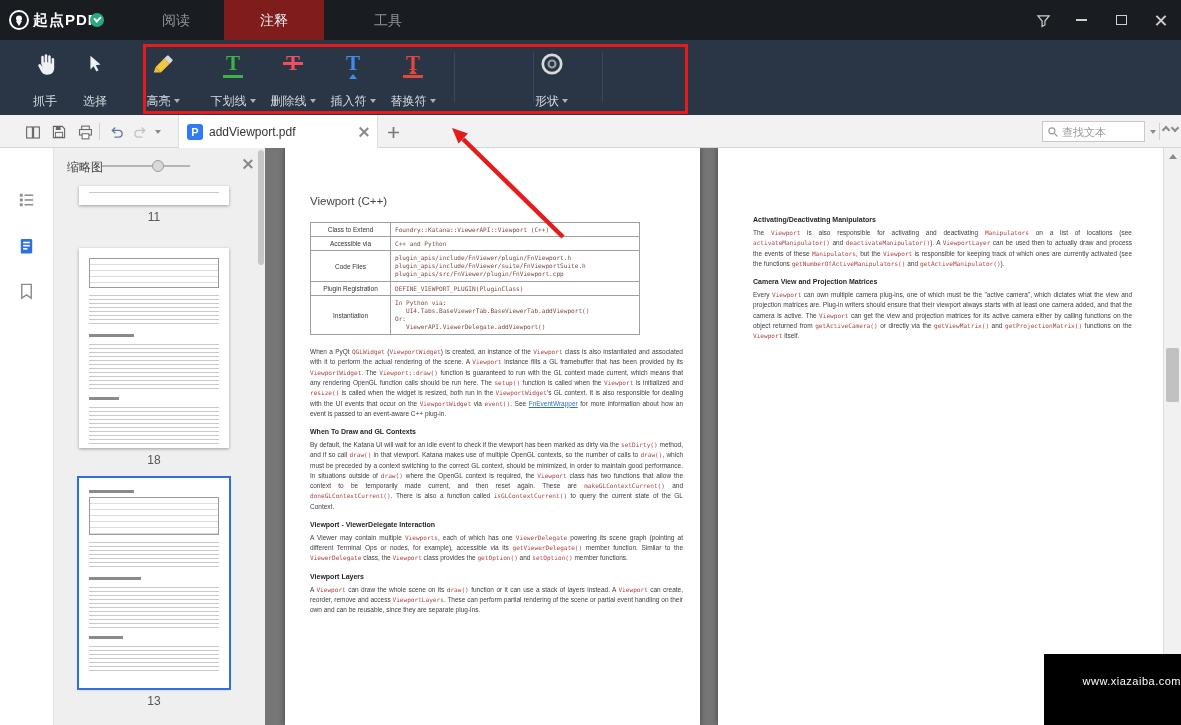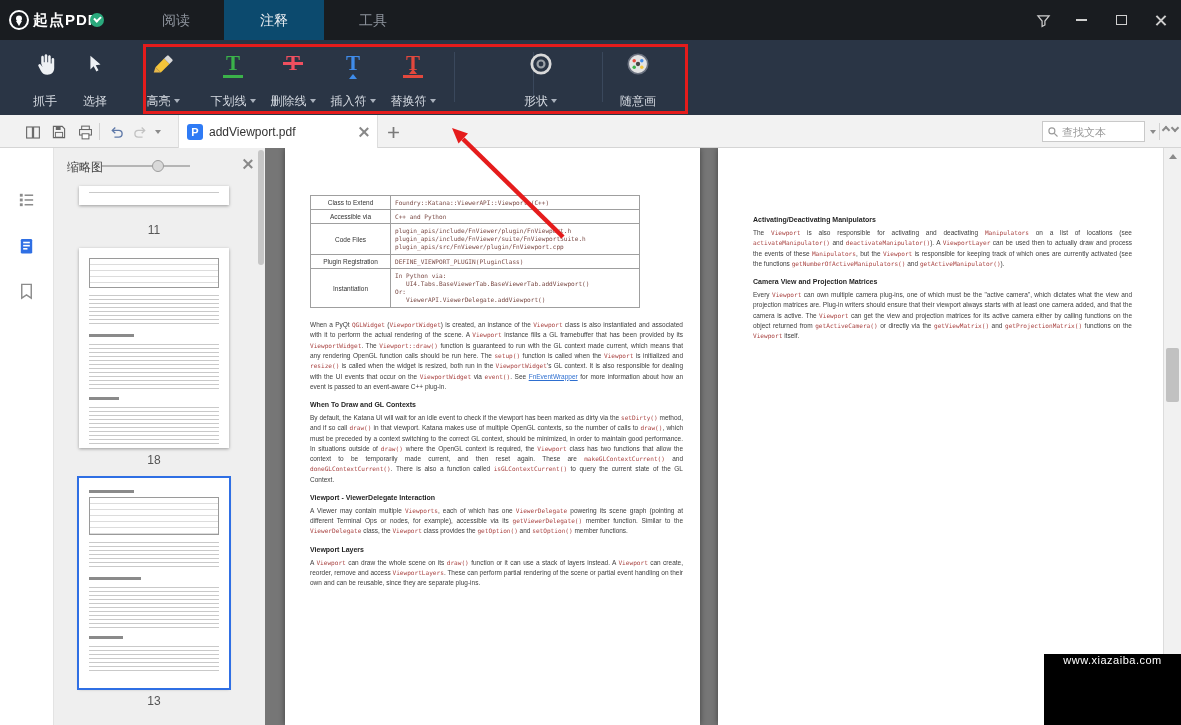--- a/index.html
+++ b/index.html
@@ -6,21 +6,21 @@
   body { font-family:"Liberation Sans","DejaVu Sans",sans-serif; }
   .window { position:relative; width:1181px; height:725px; overflow:hidden; background:#767676; }
 
   
   .titlebar { position:absolute; left:0; top:0; width:100%; height:40px; background:#191c20; z-index:10; }
   .logo { position:absolute; left:9px; top:10px; width:20px; height:20px; }
   .appname { position:absolute; left:33px; top:11px; color:#fff; font-size:15px; font-weight:bold; letter-spacing:1px; }
   .badge { position:absolute; left:90px; top:13px; width:14px; height:14px; border-radius:50%; background:#2aa97c; }
   .badge::after { content:""; position:absolute; left:4px; top:3px; width:5px; height:3px; border-left:2px solid #fff; border-bottom:2px solid #fff; transform:rotate(-45deg); }
   .tb-tab { position:absolute; top:0; height:40px; line-height:40px; text-align:center; font-size:14px; color:#8d939c; cursor:pointer; }
-  .tb-tab.active { background:#0c4a6e; color:#f0f2f5; }
+  .tb-tab.active { background:#7f1d1d; color:#f0f2f5; }
   .wc { position:absolute; top:0; height:40px; width:34px; display:flex; align-items:center; justify-content:center; cursor:pointer; }
   .wc-min { width:11px; height:2px; background:#cfcfcf; }
   .wc-max { width:11px; height:10px; border:1.5px solid #cfcfcf; }
   .wc-x { position:relative; width:12px; height:12px; }
   .wc-x::before,.wc-x::after { content:""; position:absolute; left:5px; top:0; width:2px; height:13px; background:#cfcfcf; }
   .wc-x::before { transform:rotate(45deg); } .wc-x::after { transform:rotate(-45deg); }
 
   
   .ribbon { position:absolute; left:0; top:40px; width:100%; height:75px; background:#2a3545; z-index:9; }
   .tool { position:absolute; top:7px; height:62px; display:flex; flex-direction:column; align-items:center; justify-content:space-between; cursor:pointer; }
@@ -95,41 +95,41 @@
   .tri-dn { width:0; height:0; border-left:4px solid transparent; border-right:4px solid transparent; border-top:5px solid #8a8a8a; }
   .sb-thumb { position:absolute; left:2px; width:13px; height:54px; top:200px; background:#c1c1c1; border-radius:2px; cursor:pointer; }
 
   
   .red-box { position:absolute; left:143px; top:44px; width:545px; height:70px; border:3px solid #e51c1c; z-index:40; pointer-events:none; }
   .anno-svg { position:absolute; left:0; top:0; width:1181px; height:725px; z-index:41; pointer-events:none; }
 
   
   .watermark { position:absolute; right:0; bottom:0; width:137px; height:71px; background:#000; z-index:60; }
   .wm-box { margin:5px 7px 2px; border:3px solid #fff; text-align:center; color:#fff; font-weight:bold; font-size:26px; letter-spacing:4px; line-height:38px; height:44px; overflow:hidden; }
-  .wm-url { text-align:center; color:#fff; font-size:11px; letter-spacing:.5px; }
+  .wm-url { text-align:right; color:#fff; font-size:11px; letter-spacing:.5px;margin-top:21px; }
   svg { display:block; }
 </style>
 </head>
 <body>
 
 <div class="window">
 
   <div class="titlebar">
     <div class="logo">
       <svg width="20" height="20" viewBox="0 0 20 20">
           <circle cx="10" cy="10" r="9" fill="none" stroke="#fff" stroke-width="2"></circle>
           <circle cx="10" cy="8.5" r="3" fill="#fff"></circle>
           <path d="M10 16l-3-5h6z" fill="#fff"></path>
         </svg>
     </div>
     <div class="appname">起点PDF</div>
     <div class="badge"></div>
     <div class="tb-tab" style="left:148px;width:56px">阅读</div>
     <div class="tb-tab active" style="left:224px;width:100px">注释</div>
-    <div class="tb-tab" style="left:345px;width:56px">工具</div>
+    <div class="tb-tab" style="left:360px;width:56px">工具</div>
     <div class="wc" style="left:1026px">
       <svg width="15" height="15" viewBox="0 0 16 16">
           <path d="M2 3h12L9.5 8.6v4.2l-3 1.6V8.6z" fill="none" stroke="#cfcfcf" stroke-width="1.3"></path>
         </svg>
     </div>
     <div class="wc" style="left:1064px">
         <div class="wc-min"></div>
       </div>
     <div class="wc" style="left:1104px">
         <div class="wc-max"></div>
@@ -207,50 +207,34 @@
       </div>
       <div class="tool-label">
           <span>替换符</span>
           <i class="caret-dn"></i>
         </div>
     </div>
 
     <div class="rib-sep" style="left:454px"></div>
 
     <div class="rib-sep" style="left:533px"></div>
-    <div class="tool" style="left:513px;width:55px">
+    <div class="tool" style="left:524px;width:55px">
       <div class="tool-icon">
         <svg width="26" height="26" viewBox="0 0 24 24">
             <circle cx="12" cy="12" r="8.5" fill="none" stroke="#d9d9d9" stroke-width="2.5"></circle>
             <circle cx="12" cy="12" r="3.2" fill="none" stroke="#9aa0a6" stroke-width="2"></circle>
           </svg>
       </div>
       <div class="tool-label">
           <span>形状</span>
           <i class="caret-dn"></i>
         </div>
     </div>
 
     <div class="rib-sep" style="left:602px"></div>
-    <div class="tool" style="left:610px;width:56px">
-      <div class="tool-icon">
-        <svg width="26" height="26" viewBox="0 0 24 24">
-            <circle cx="12" cy="12" r="9" fill="#e3e3e3"></circle>
-            <circle cx="12" cy="12" r="9" fill="none" stroke="#6b7280" stroke-width="1.5"></circle>
-            <circle cx="8.5" cy="9" r="1.6" fill="#e84c3d"></circle>
-            <circle cx="15.5" cy="9" r="1.6" fill="#3f8cea"></circle>
-            <circle cx="8.5" cy="15" r="1.6" fill="#3bb24a"></circle>
-            <circle cx="15.5" cy="15" r="1.6" fill="#f5c53a"></circle>
-            <circle cx="12" cy="12" r="2" fill="#444"></circle>
-          </svg>
-      </div>
-      <div class="tool-label">
-          <span>随意画</span>
-        </div>
-    </div>
   </div>
 
   <div class="quickbar">
     <div class="qb-icon" style="left:22px">
       <svg width="18" height="17" viewBox="0 0 20 20">
           <rect x="2.5" y="3.5" width="6.8" height="13" fill="none" stroke="#666" stroke-width="1.3"></rect>
           <rect x="10.7" y="3.5" width="6.8" height="13" fill="none" stroke="#666" stroke-width="1.3"></rect>
         </svg>
     </div>
     <div class="qb-icon" style="left:48px">
@@ -344,21 +328,21 @@
     <div class="tp-title">缩略图</div>
     <div class="zoom-slider">
       <div class="slider-track"></div>
       <div class="slider-knob"></div>
     </div>
     <div class="tp-close xmark"></div>
 
     <div class="thumb" style="top:38px;height:19px">
       <div class="mlines" style="height:6px;margin-top:3px"></div>
     </div>
-    <div class="page-num" style="top:75px">11</div>
+    <div class="page-num" style="top:62px">11</div>
 
     <div class="thumb" style="top:100px;height:200px">
       <div class="mtable" style="height:30px;margin-top:10px"></div>
       <div class="mlines" style="height:34px"></div>
       <div class="mtitle"></div>
       <div class="mlines" style="height:48px"></div>
       <div class="mtitle" style="width:30px"></div>
       <div class="mlines" style="height:40px"></div>
     </div>
     <div class="page-num" style="top:305px">18</div>
@@ -373,20 +357,21 @@
       <div class="mlines" style="height:30px"></div>
     </div>
     <div class="page-num" style="top:546px">13</div>
 
     <div class="tp-scroll"></div>
   </div>
 
   <div class="mainview">
     <div class="page page-left">
       <div class="pbody">
+        <div class="doc-title">Viewport (C++)</div>
         <table class="doc-table">
           <tbody>
               <tr>
                 <td class="tl">Class to Extend</td>
                 <td class="tv">Foundry::Katana::ViewerAPI::Viewport (C++)</td>
               </tr>
           <tr>
                 <td class="tl">Accessible via</td>
                 <td class="tv">C++ and Python</td>
               </tr>

